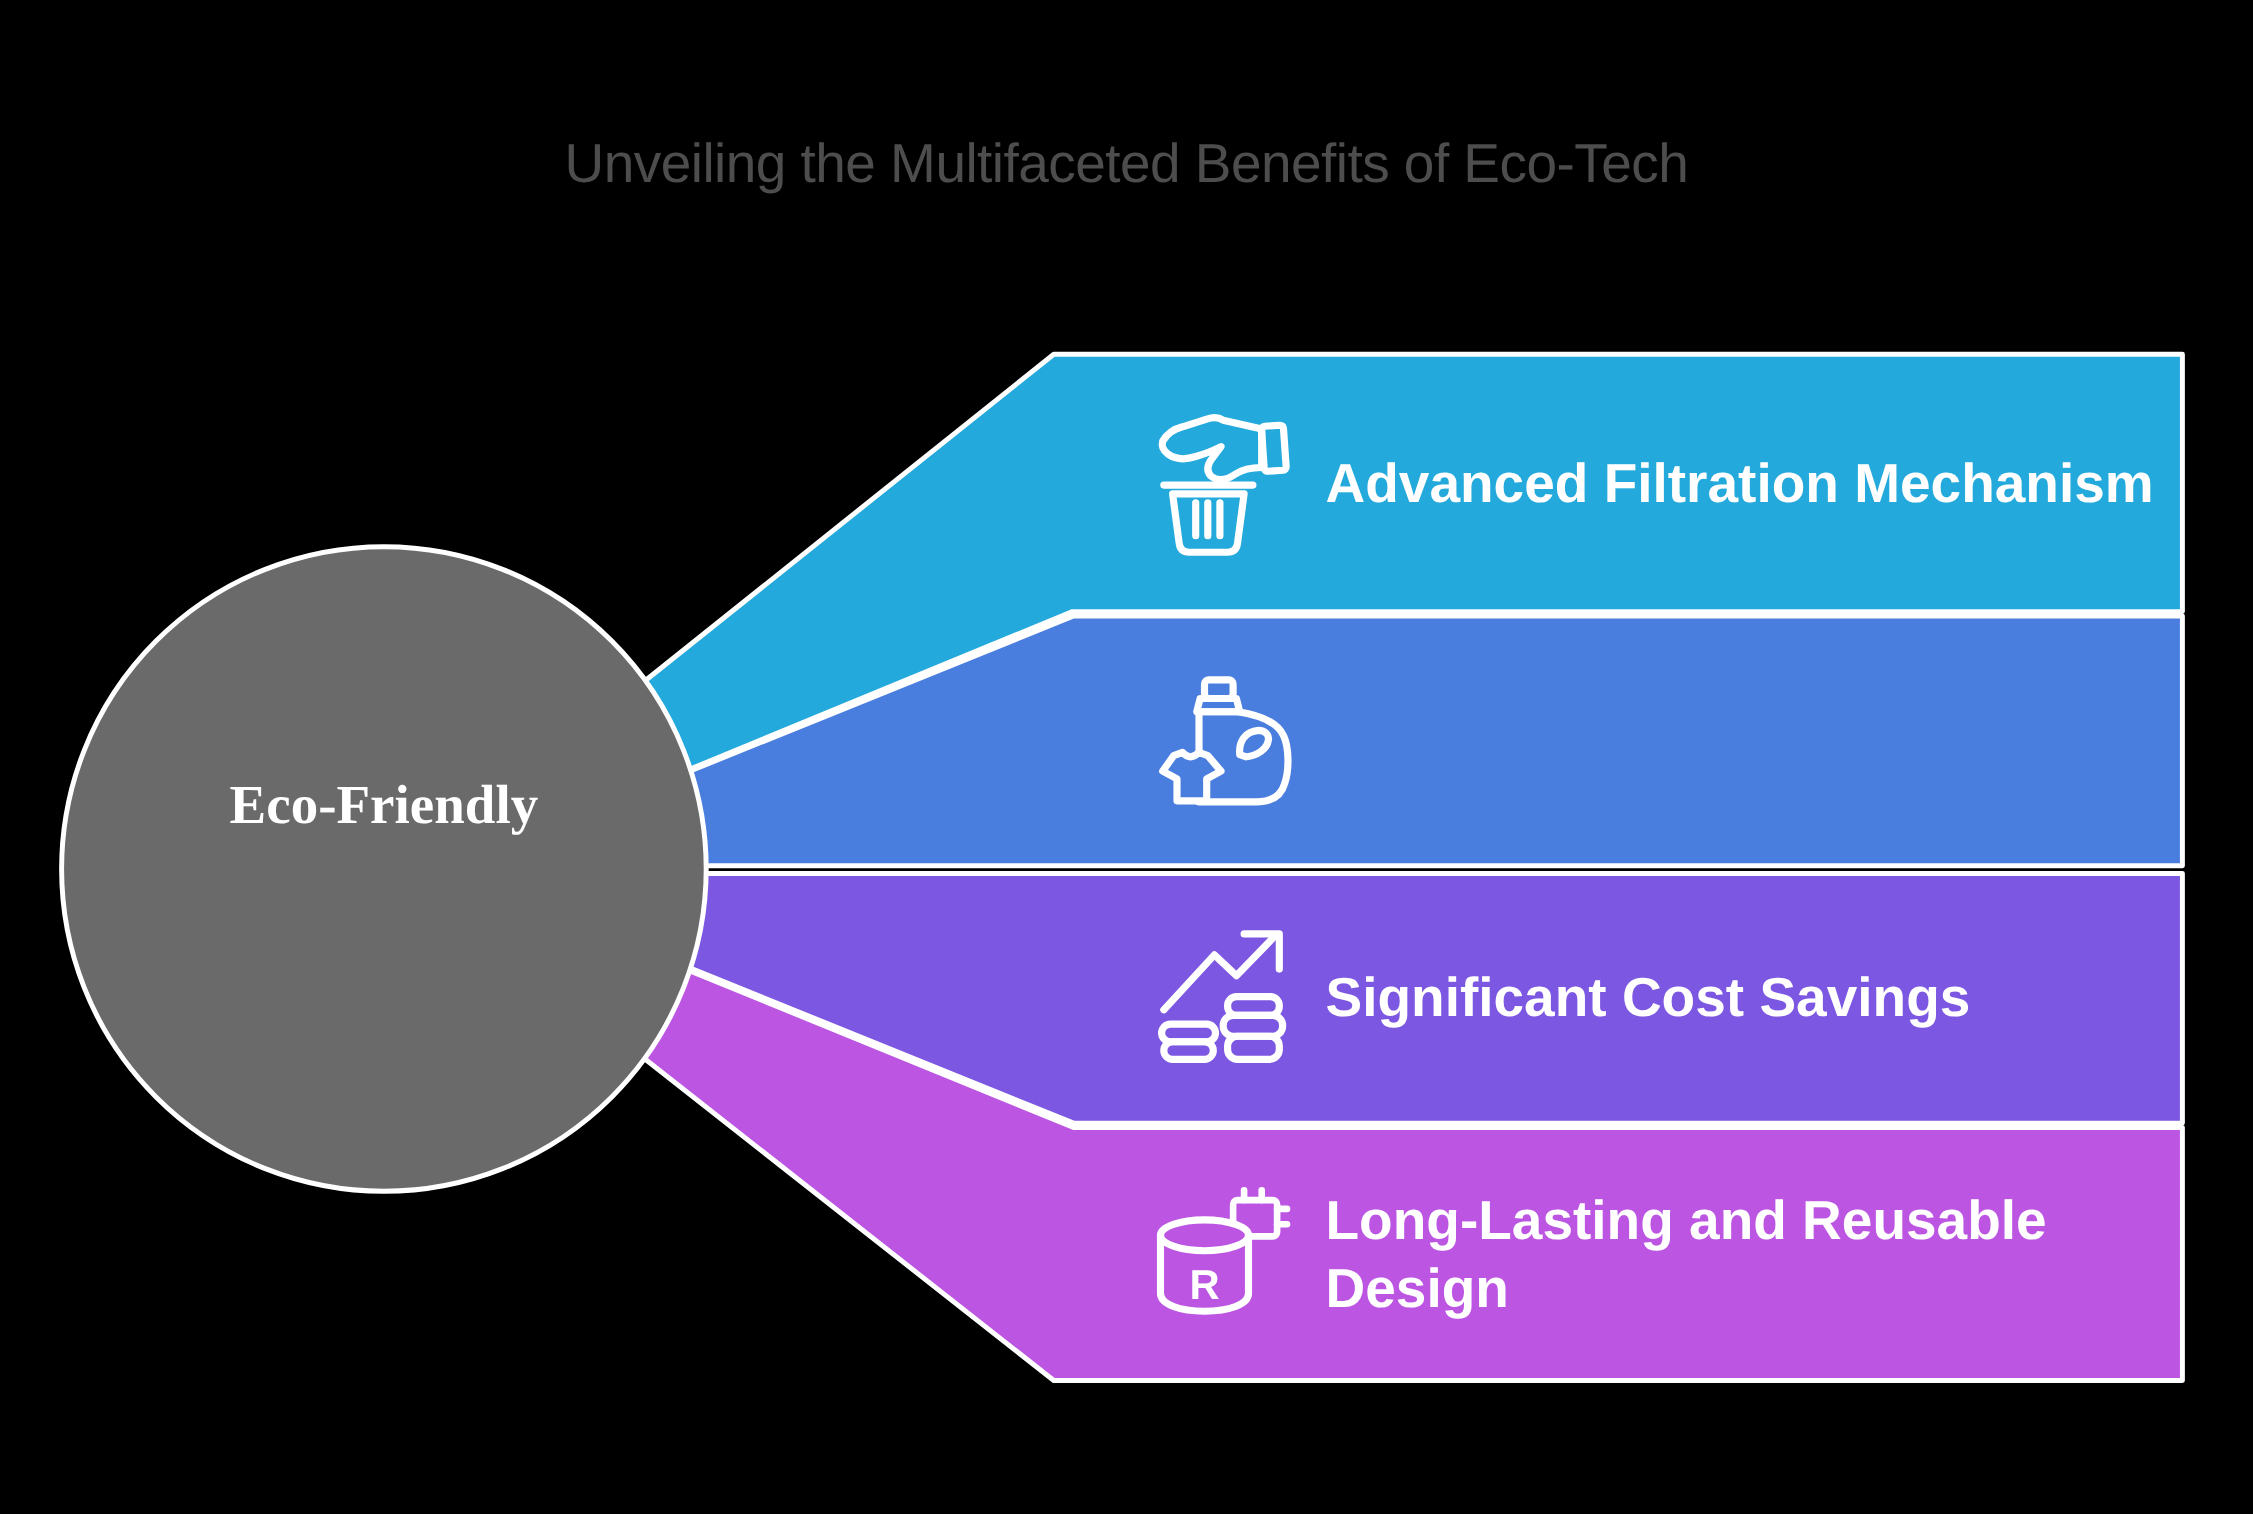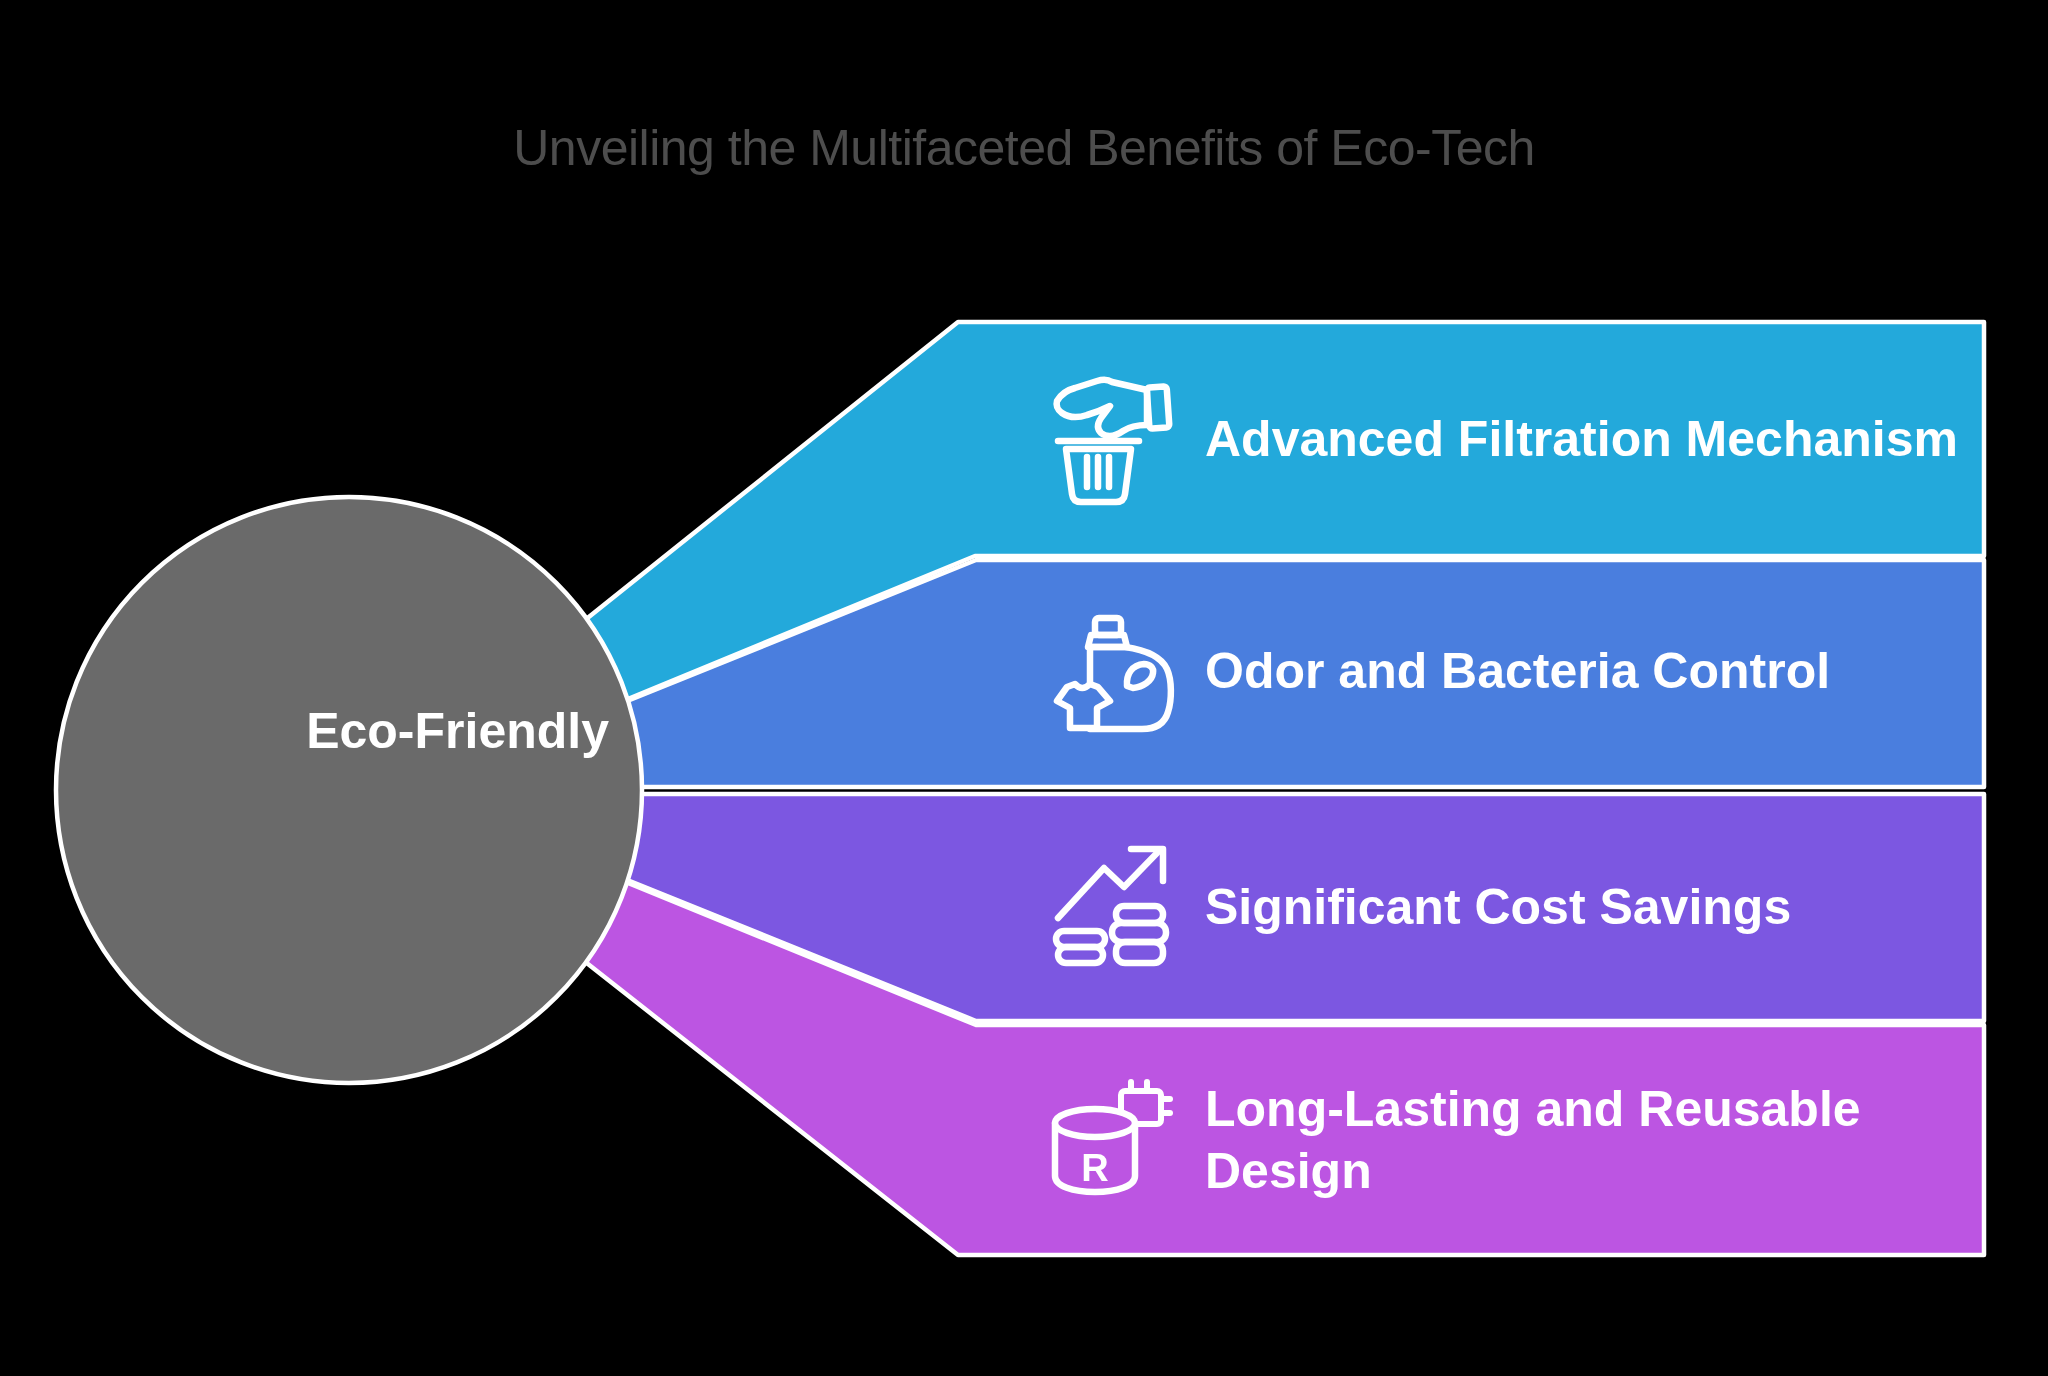--- a/index.html
+++ b/index.html
@@ -11,22 +11,22 @@
     position:absolute;left:0;top:117px;width:2048px;text-align:center;
     font-size:50px;line-height:62px;letter-spacing:-0.5px;font-weight:400;
   }
   svg{position:absolute;left:0;top:0;}
   .band-label{
     position:absolute;left:1205px;color:#fff;font-size:50px;line-height:60px;
     font-weight:700;white-space:nowrap;
   }
   .band-label.wrap{white-space:normal;width:680px;line-height:62px;}
   #hub-label{
-    position:absolute;left:89px;top:702px;width:520px;text-align:right;
-    color:#fff;font-weight:700;font-size:50px;line-height:58px;
+    position:absolute;left:89px;top:702px;width:520px;text-align:center;
+    color:#fff;font-weight:700;font-size:50px;line-height:58px;font-family:Liberation Serif, serif;
   }
   #hub-label div{display:block;}
 </style>
 </head>
 <body>
 
 <div id="canvas">
 
   <svg width="2048" height="1376" viewBox="0 0 2048 1376">
 
@@ -82,17 +82,16 @@
     </g>
   </svg>
 
   <div id="title" style="color:#4D4D4D">Unveiling the Multifaceted Benefits of Eco-Tech</div>
 
   <div id="hub-label">
     <div>Eco-Friendly</div>
   </div>
 
   <div class="band-label" style="top:409px">Advanced Filtration Mechanism</div>
-  <div class="band-label" style="top:641px">Odor and Bacteria Control</div>
   <div class="band-label" style="top:877px">Significant Cost Savings</div>
   <div class="band-label wrap" style="top:1078px">Long-Lasting and Reusable Design</div>
 
 </div>
 
 </body></html>

